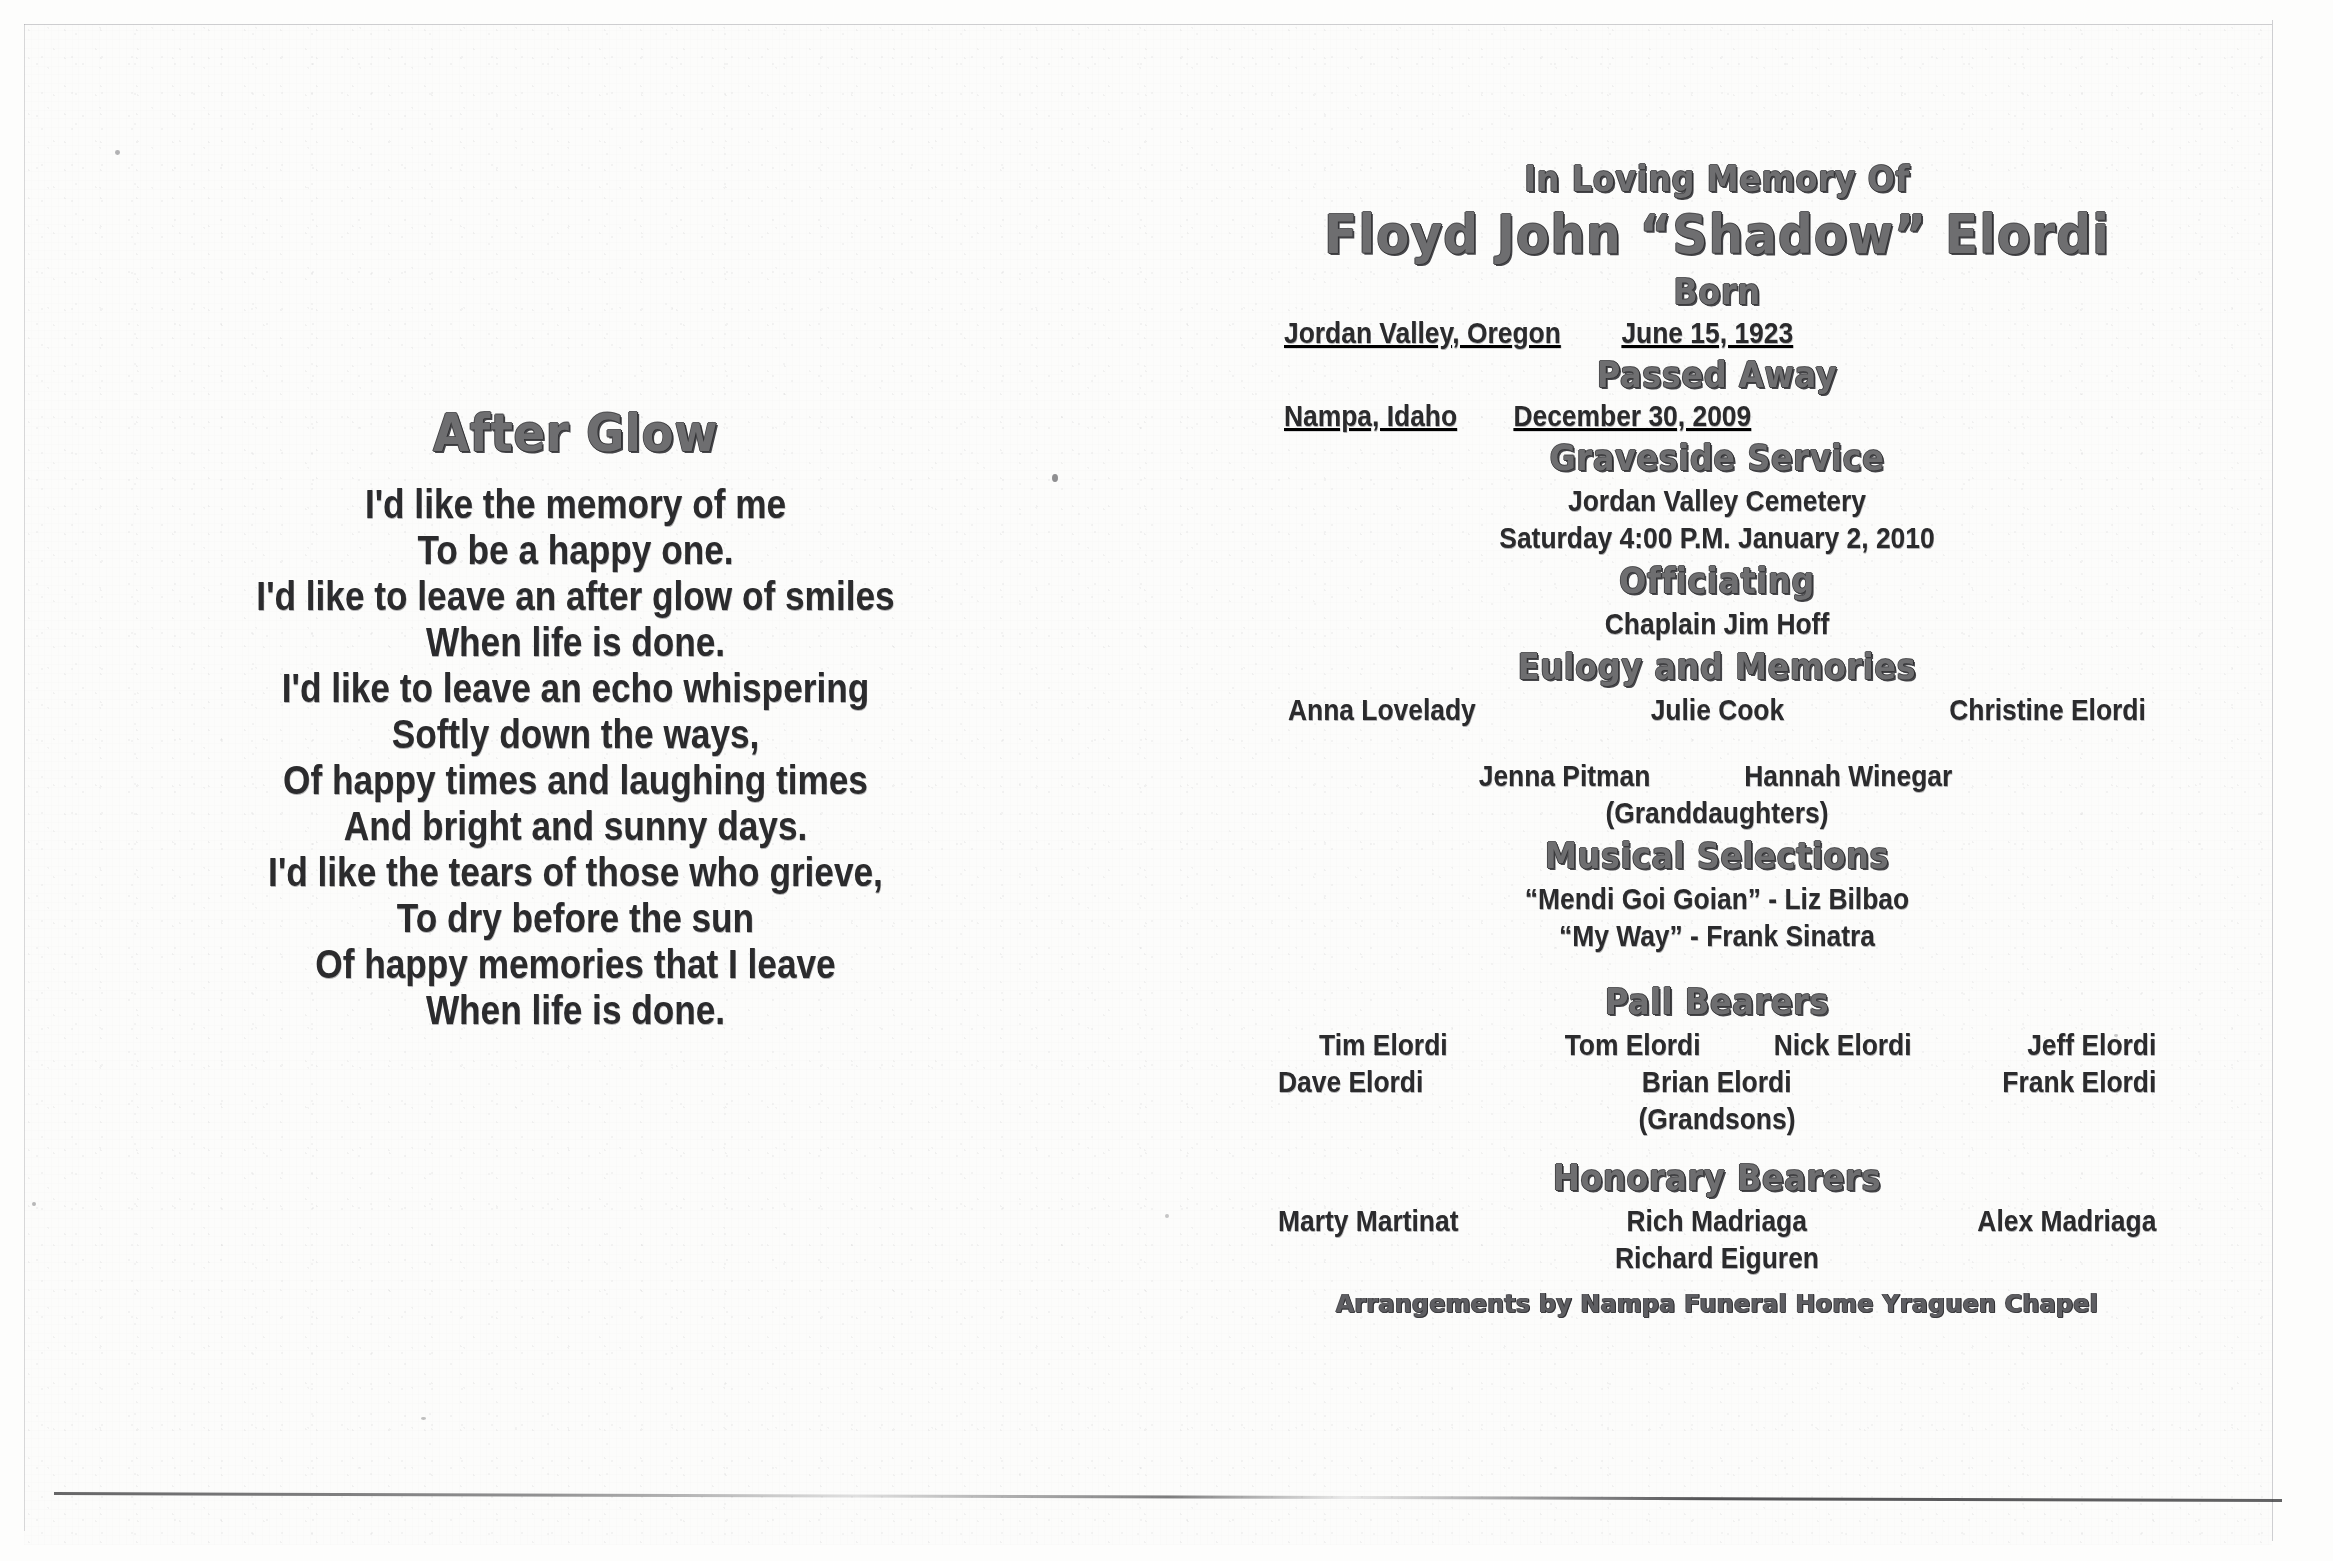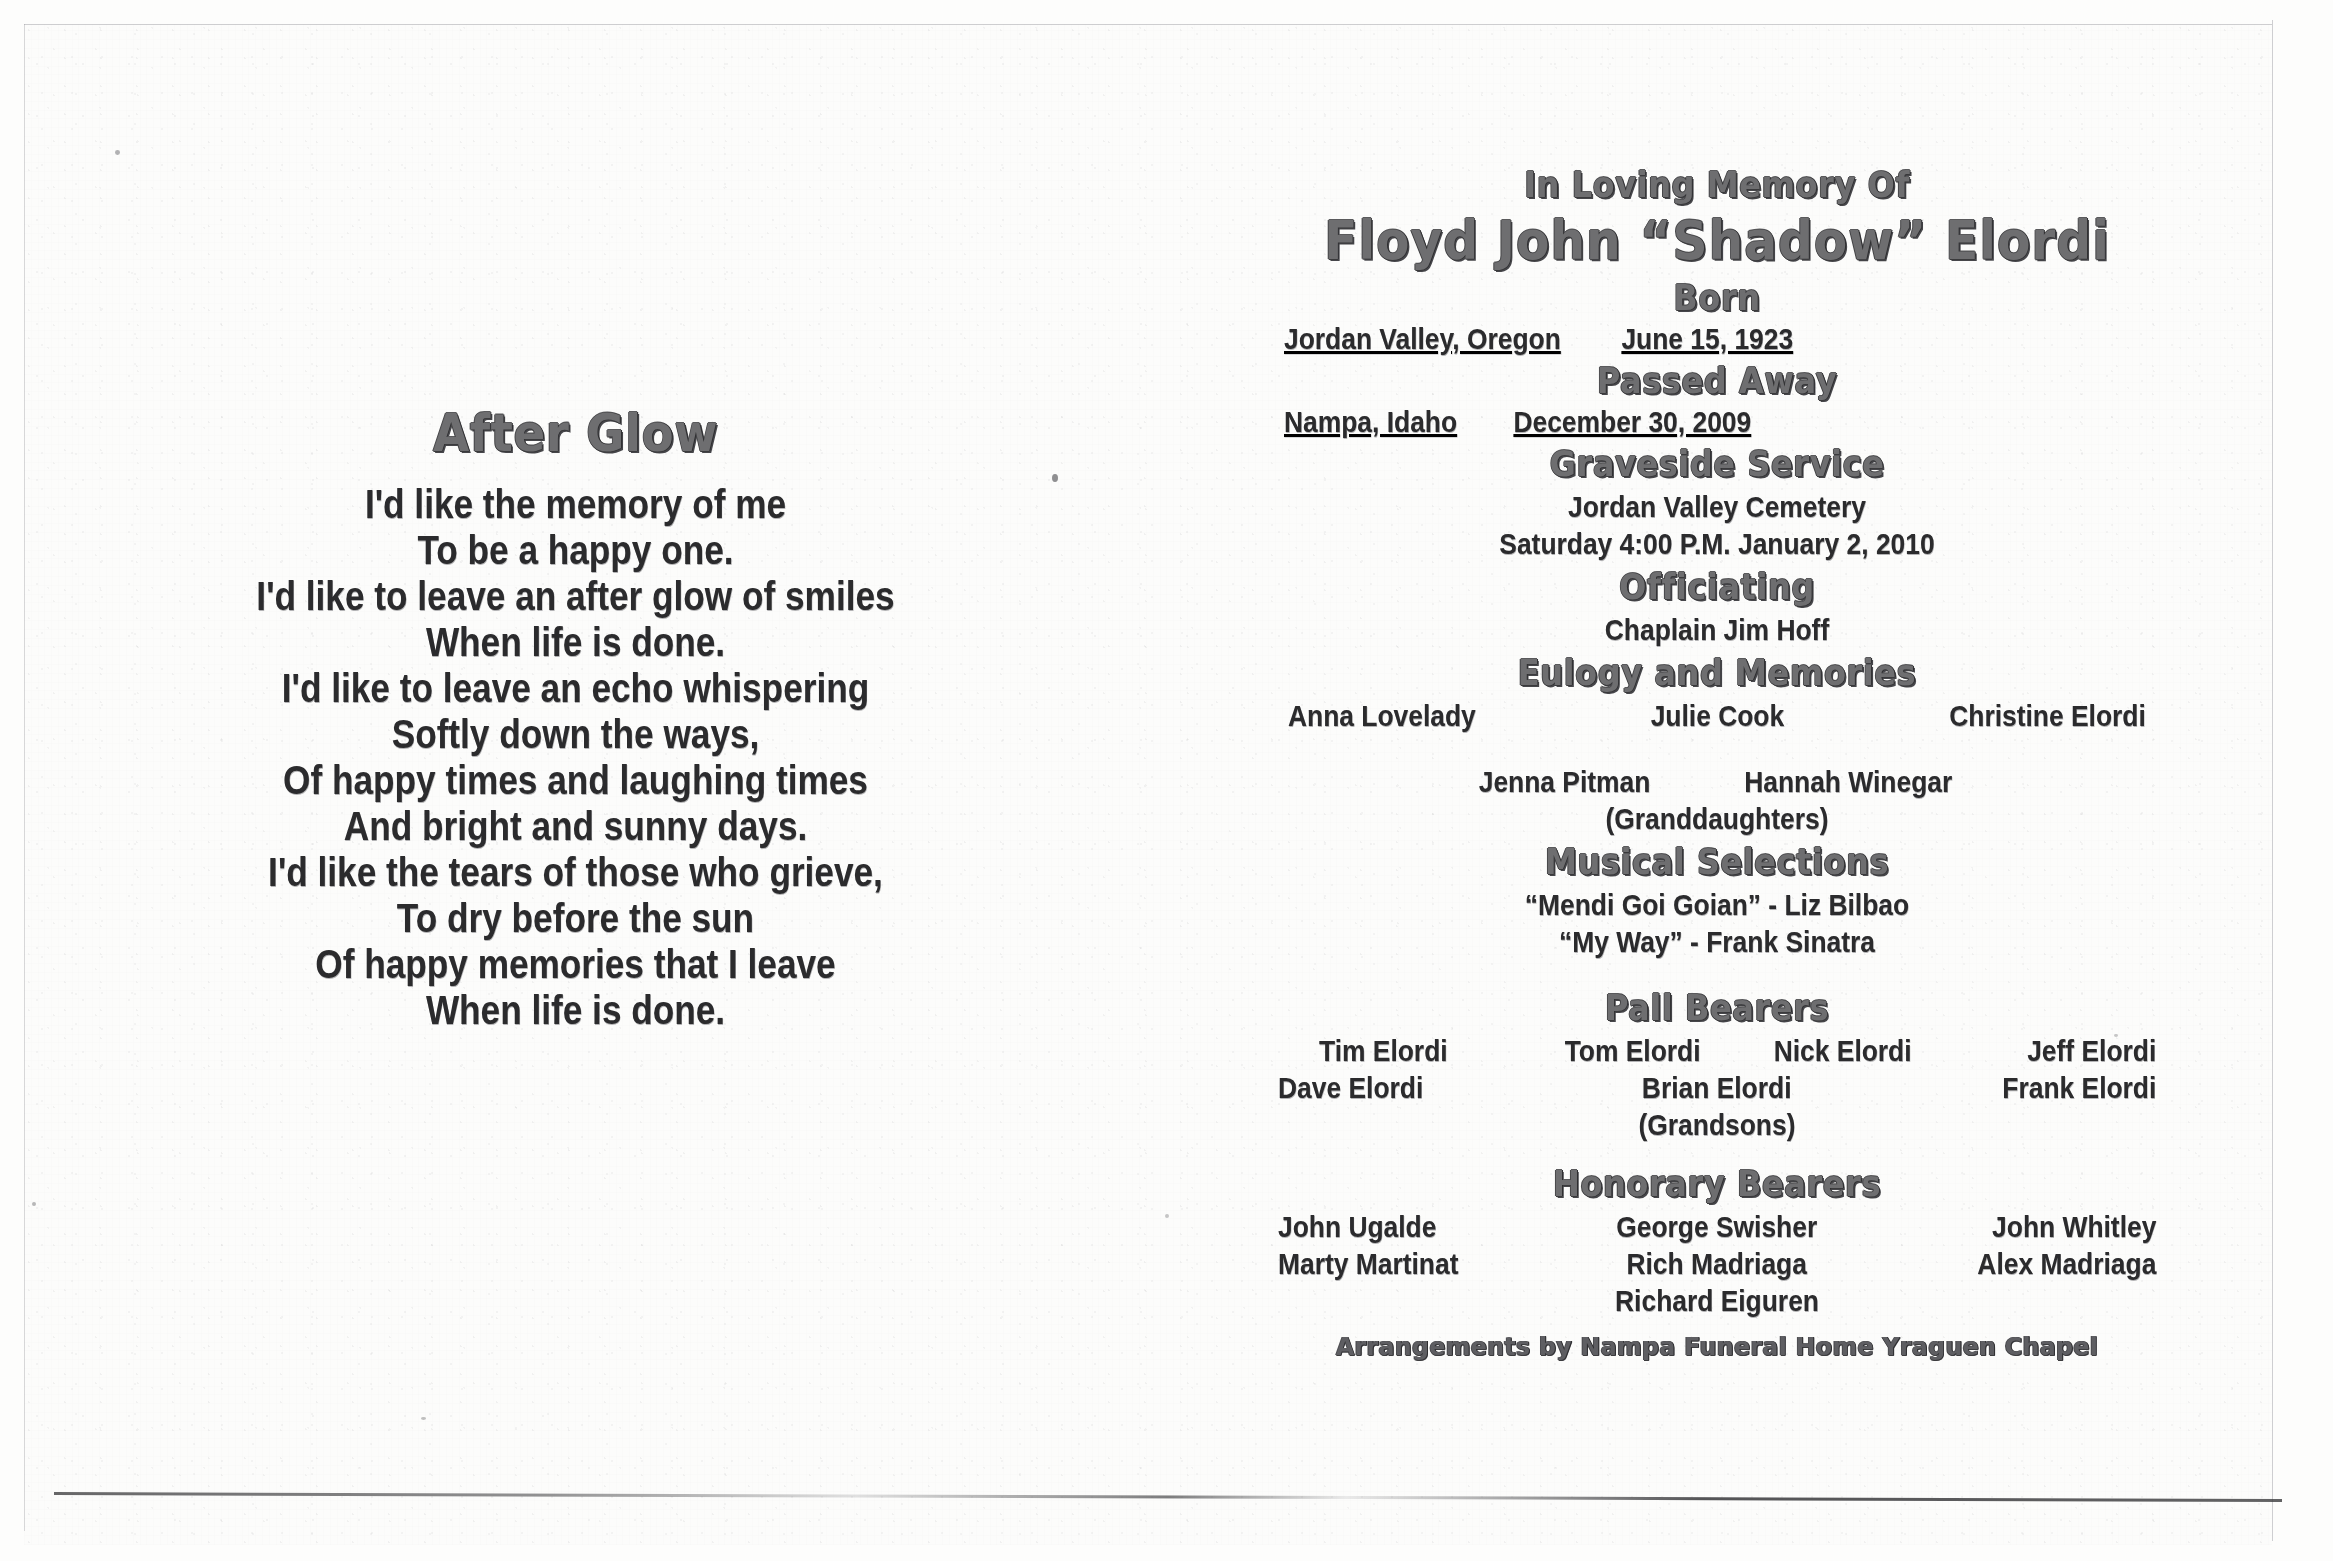--- a/index.html
+++ b/index.html
@@ -123,21 +123,21 @@
   }
   .poem-line {
     font-size: 40px;
     line-height: 46px;
     white-space: nowrap;
   }
 
   
   #service {
     position: absolute;
-    left: 1278px; top: 164px;
+    left: 1278px; top: 158px;
     width: 878px;
   }
   #memory-label { font-size: 35px; line-height: 43px; }
   #deceased-name {
     font-size: 53px;
     line-height: 64px;
     letter-spacing: 1px;
     margin-top: 2px;
   }
   .sec-hd {
@@ -275,25 +275,20 @@
     </div>
     <div class="grid3">
       <span class="grid-cell bd ga-left">Dave Elordi</span>
       <span class="grid-cell bd ga-center">Brian Elordi</span>
       <span class="grid-cell bd ga-right">Frank Elordi</span>
     </div>
     <div class="sec-line bd">(Grandsons)</div>
 
     <div class="sec-hd hd" style="margin-top:17.6px;">Honorary Bearers</div>
     <div class="grid3">
-      <span class="grid-cell bd ga-left">John Ugalde</span>
-      <span class="grid-cell bd ga-center">George Swisher</span>
-      <span class="grid-cell bd ga-right">John Whitley</span>
-    </div>
-    <div class="grid3">
       <span class="grid-cell bd ga-left">Marty Martinat</span>
       <span class="grid-cell bd ga-center">Rich Madriaga</span>
       <span class="grid-cell bd ga-right">Alex Madriaga</span>
     </div>
     <div class="sec-line bd">Richard Eiguren</div>
 
     <div id="arrangements" class="hd">Arrangements by Nampa Funeral Home Yraguen Chapel</div>
 
   </div>
 </div>

